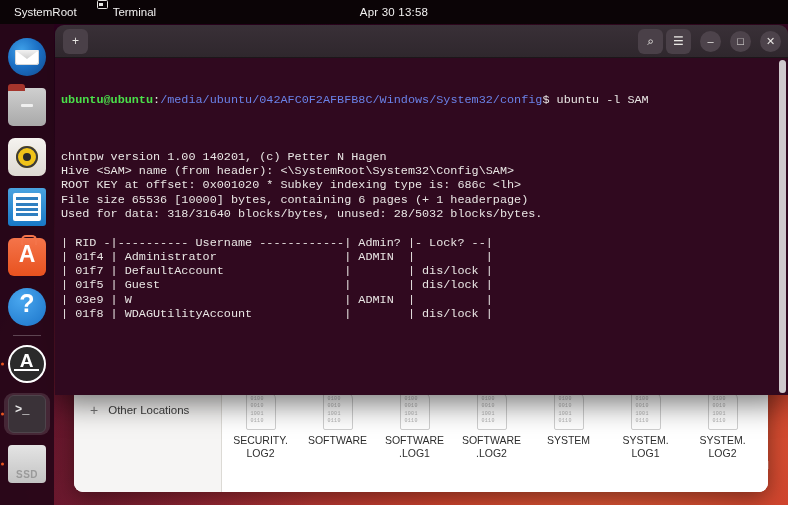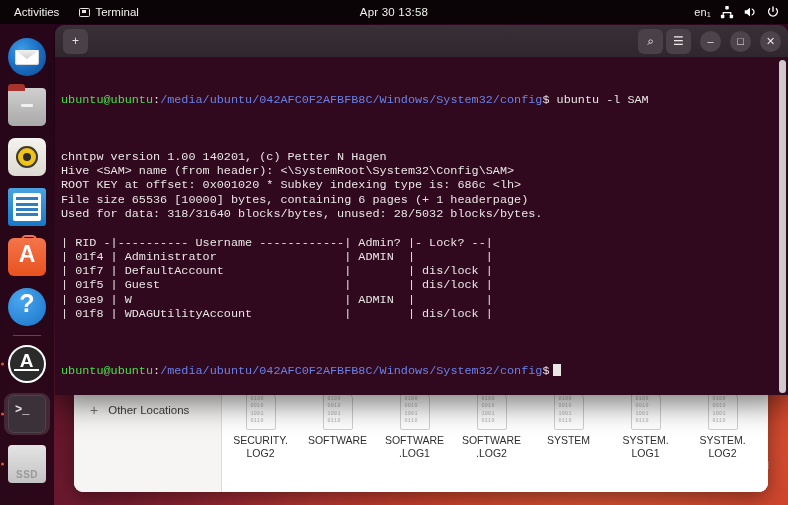--- a/index.html
+++ b/index.html
@@ -32,21 +32,21 @@
   
   #topbar {
     position:absolute; left:0; top:0; width:788px; height:24px;
     background:#0b0406;
     display:flex; align-items:center;
     color:#f2f1f0; font-size:11.5px;
     z-index:50;
     user-select:none;
   }
   .tb-activities { padding:0 10px 0 14px; line-height:24px; }
-  .tb-app { display:flex; align-items:center; gap:5px; padding:0 10px; line-height:24px; }
+  .tb-app { display:flex; align-items:flex-start; gap:5px; padding:0 10px; line-height:24px; }
   .tb-app-icon {
     width:11px; height:9px; border:1.2px solid #e8e6e3; border-radius:1.5px;
     position:relative; display:inline-block;
   }
   .tb-app-icon:after{
     content:""; position:absolute; left:1.5px; top:1.5px;
     width:4px; height:3px; background:#e8e6e3;
   }
   .tb-clock {
     position:absolute; left:50%; transform:translateX(-50%);
@@ -264,21 +264,21 @@
   #term-body {
     flex:1; background:#30091f;
     font-family:"Liberation Mono","DejaVu Sans Mono", monospace;
     font-size:11.8px; line-height:14.3px;
     padding:6px 0 0 6px;
     color:#e6e2e0;
     position:relative;
     overflow:hidden;
     white-space:pre;
   }
-  .t-green { color:#4ae04a; font-weight:normal;text-align:center; }
+  .t-green { color:#4ae04a; font-weight:bold;text-align:center; }
   .t-blue  { color:#6a82e8; font-weight:normal; }
   .t-white { color:#e9e6e4; }
   .t-cursor {
     display:inline-block; width:8px; height:12px;
     background:#e9e6e4; vertical-align:-2px; margin-left:3px;
   }
   #term-scrollbar {
     position:absolute; right:2px; top:2px; width:7px; bottom:2px;
     background:rgba(255,255,255,.06); border-radius:4px;
   }
@@ -384,21 +384,20 @@
       <div class="tt-round">□</div>
       <div class="tt-round">✕</div>
     </div>
   </div>
 
   <div id="term-body">
     <div><span class="t-green">ubuntu@ubuntu</span><span class="t-white">:</span><span class="t-blue">/media/ubuntu/042AFC0F2AFBFB8C/Windows/System32/config</span><span class="t-white">$</span><span class="t-white"> ubuntu -l SAM</span></div>
 
     <div id="term-output"><div class="t-white">chntpw version 1.00 140201, (c) Petter N Hagen</div><div class="t-white">Hive &lt;SAM&gt; name (from header): &lt;\SystemRoot\System32\Config\SAM&gt;</div><div class="t-white">ROOT KEY at offset: 0x001020 * Subkey indexing type is: 686c &lt;lh&gt;</div><div class="t-white">File size 65536 [10000] bytes, containing 6 pages (+ 1 headerpage)</div><div class="t-white">Used for data: 318/31640 blocks/bytes, unused: 28/5032 blocks/bytes.</div><div class="t-white">&nbsp;</div><div class="t-white">| RID -|---------- Username ------------| Admin? |- Lock? --|</div><div class="t-white">| 01f4 | Administrator                  | ADMIN  |          |</div><div class="t-white">| 01f7 | DefaultAccount                 |        | dis/lock |</div><div class="t-white">| 01f5 | Guest                          |        | dis/lock |</div><div class="t-white">| 03e9 | W                              | ADMIN  |          |</div><div class="t-white">| 01f8 | WDAGUtilityAccount             |        | dis/lock |</div></div>
 
-    <div><span class="t-green">ubuntu@ubuntu</span><span class="t-white">:</span><span class="t-blue">/media/ubuntu/042AFC0F2AFBFB8C/Windows/System32/config</span><span class="t-white">$</span><span class="t-cursor"></span></div>
 
     <div id="term-scrollbar">
       <div class="thumb"></div>
     </div>
   </div>
 </div>
 
 <div id="dock">
     <div class="dock-item" title="Thunderbird Mail">
       <div class="dock-ico ico-thunderbird"></div>
@@ -424,42 +423,19 @@
     </div>
     <div class="dock-item running active-bg" title="Terminal">
       <div class="dock-ico ico-term"></div>
     </div>
     <div class="dock-item running" title="SSD">
       <div class="dock-ico ico-ssd"></div>
     </div>
   </div>
 
 <div id="topbar">
-  <div class="tb-activities">Activities</div>
+  <div class="tb-activities">SystemRoot</div>
   <div class="tb-app">
     <span class="tb-app-icon"></span>
     <span>Terminal</span>
   </div>
   <div class="tb-clock">Apr 30  13:58</div>
-  <div class="tb-right">
-    <span class="tb-lang">en₁</span>
-    <span>
-      <svg class="ic" viewBox="0 0 16 16" fill="#ffffff">
-          <rect x="6" y="1" width="4" height="4" rx="1"></rect>
-          <rect x="1" y="11" width="4" height="4" rx="1"></rect>
-          <rect x="11" y="11" width="4" height="4" rx="1"></rect>
-          <path d="M8 5v3H3v3h1.5V9.5h7V11H13V8H8z"></path>
-        </svg>
-    </span>
-    <span>
-      <svg class="ic" viewBox="0 0 16 16" fill="#ffffff">
-          <path d="M2 6v4h2.5L8 13V3L4.5 6H2z"></path>
-          <path d="M10 5.2c1.2.7 1.9 1.7 1.9 2.8S11.2 10.1 10 10.8v1.5c2-.8 3.3-2.4 3.3-4.3S12 4.5 10 3.7v1.5z"></path>
-        </svg>
-    </span>
-    <span>
-      <svg class="ic" viewBox="0 0 16 16" fill="none" stroke="#ffffff" stroke-width="1.6" stroke-linecap="round">
-          <path d="M8 2.2v5"></path>
-          <path d="M11.8 4.3a5 5 0 1 1-7.6 0"></path>
-        </svg>
-    </span>
-  </div>
 </div>
 
 </body></html>

